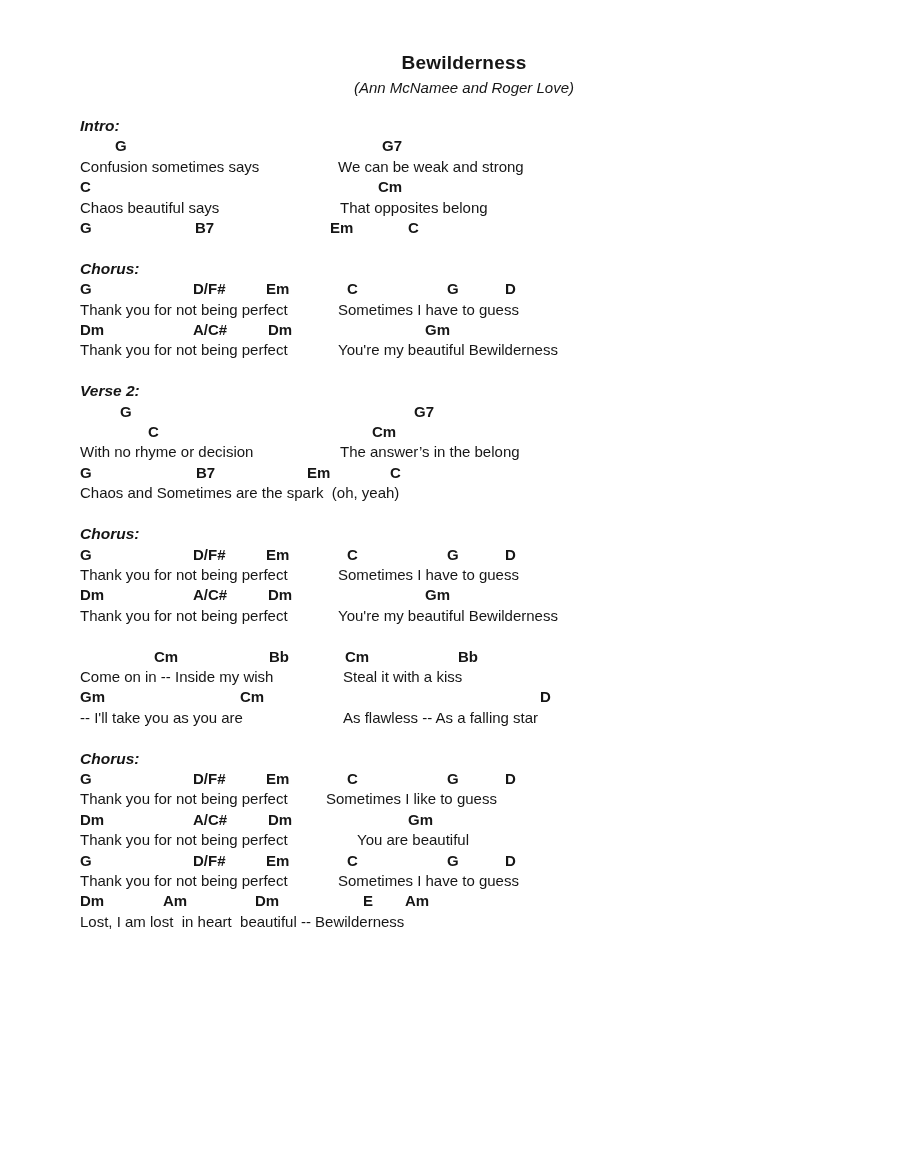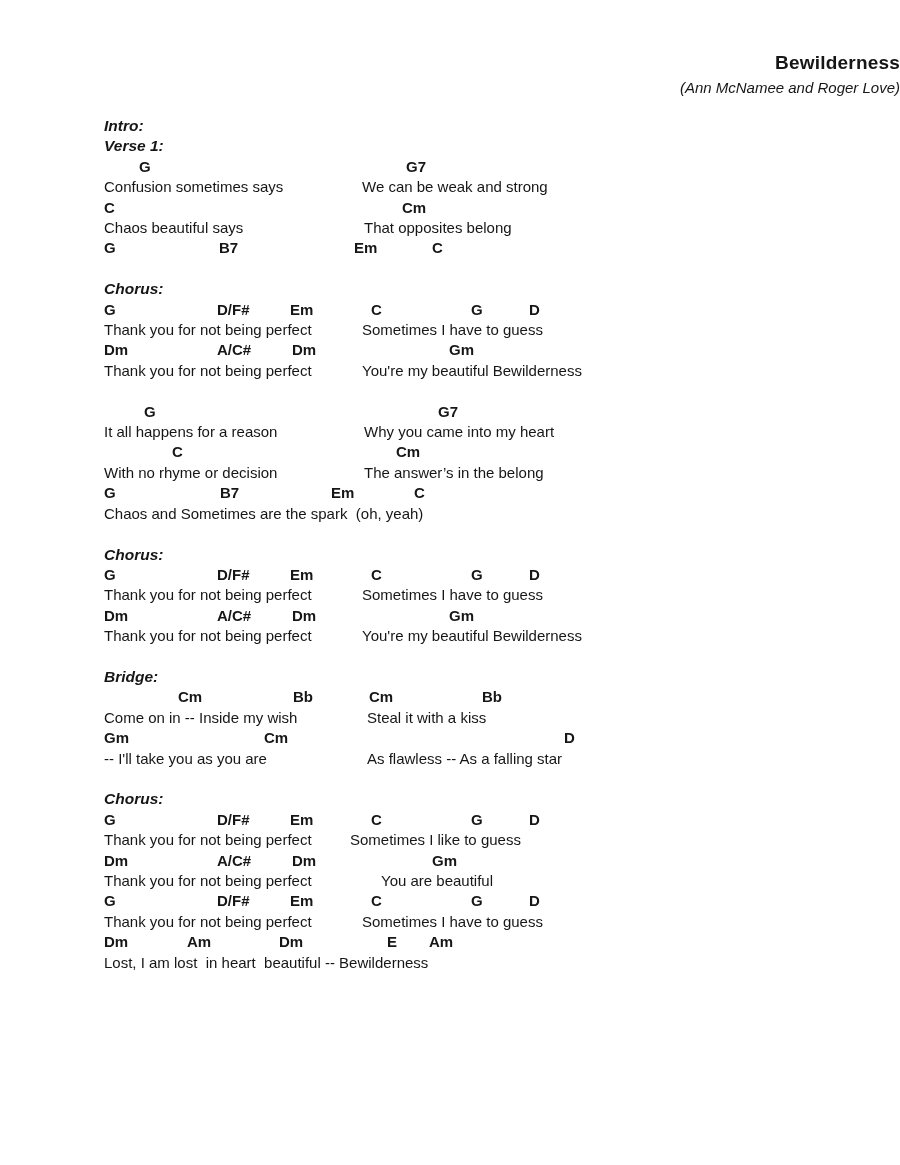--- a/index.html
+++ b/index.html
@@ -3,26 +3,26 @@
 <meta charset="utf-8">
 <style>
   html,body{margin:0;padding:0;background:#ffffff;}
   body{
     width:900px;height:1165px;
     font-family:"Liberation Sans","DejaVu Sans",sans-serif;
     color:#161616;
     position:relative;
     overflow:hidden;
   }
-  .header{margin-top:52px;margin-left:28px;text-align:right;}
+  .header{margin-top:52px;margin-left:28px;text-align:center;}
   .title{font-size:19px;font-weight:bold;letter-spacing:0.2px;}
   .subtitle{font-size:15px;font-style:italic;margin-top:5px;}
   #sections{margin-top:20px;}
   .song-section{margin-bottom:20.5px;}
-  .line{position:relative;height:20.4px;margin-left:24px;}
+  .line{position:relative;height:20.4px;}
   .seg{
     position:absolute;top:0;
     font-size:15px;line-height:20.4px;
     white-space:pre;
   }
   .label-line .seg{left:80px;font-weight:bold;font-style:italic;font-size:15.5px;}
   .chord{font-weight:bold;}
   .lyric{font-weight:normal;}
 </style>
 </head>
@@ -31,23 +31,20 @@
 <div class="header">
   <div class="title">Bewilderness</div>
   <div class="subtitle">(Ann McNamee and Roger Love)</div>
 </div>
 
 <div id="sections">
     <div class="song-section">
       <div class="line label-line">
         <span class="seg label">Intro:</span>
       </div>
-      <div class="line label-line">
-        <span class="seg label">Verse 1:</span>
-      </div>
       <div class="line chords-line">
         <span class="seg chord" style="left: 115px;">G</span>
         <span class="seg chord" style="left: 382px;">G7</span>
       </div>
       <div class="line lyrics-line">
         <span class="seg lyric" style="left: 80px;">Confusion sometimes says</span>
         <span class="seg lyric" style="left: 338px;">We can be weak and strong</span>
       </div>
       <div class="line chords-line">
         <span class="seg chord" style="left: 80px;">C</span>
@@ -85,27 +82,26 @@
         <span class="seg chord" style="left: 193px;">A/C#</span>
         <span class="seg chord" style="left: 268px;">Dm</span>
         <span class="seg chord" style="left: 425px;">Gm</span>
       </div>
       <div class="line lyrics-line">
         <span class="seg lyric" style="left: 80px;">Thank you for not being perfect</span>
         <span class="seg lyric" style="left: 338px;">You're my beautiful Bewilderness</span>
       </div>
     </div>
     <div class="song-section">
+      <div class="line label-line">
+        <span class="seg label">Verse 2:</span>
+      </div>
       <div class="line chords-line">
         <span class="seg chord" style="left: 120px;">G</span>
         <span class="seg chord" style="left: 414px;">G7</span>
-      </div>
-      <div class="line lyrics-line">
-        <span class="seg lyric" style="left: 80px;">It all happens for a reason</span>
-        <span class="seg lyric" style="left: 340px;">Why you came into my heart</span>
       </div>
       <div class="line chords-line">
         <span class="seg chord" style="left: 148px;">C</span>
         <span class="seg chord" style="left: 372px;">Cm</span>
       </div>
       <div class="line lyrics-line">
         <span class="seg lyric" style="left: 80px;">With no rhyme or decision</span>
         <span class="seg lyric" style="left: 340px;">The answer’s in the belong</span>
       </div>
       <div class="line chords-line">
@@ -139,23 +135,20 @@
         <span class="seg chord" style="left: 193px;">A/C#</span>
         <span class="seg chord" style="left: 268px;">Dm</span>
         <span class="seg chord" style="left: 425px;">Gm</span>
       </div>
       <div class="line lyrics-line">
         <span class="seg lyric" style="left: 80px;">Thank you for not being perfect</span>
         <span class="seg lyric" style="left: 338px;">You're my beautiful Bewilderness</span>
       </div>
     </div>
     <div class="song-section">
-      <div class="line label-line">
-        <span class="seg label">Bridge:</span>
-      </div>
       <div class="line chords-line">
         <span class="seg chord" style="left: 154px;">Cm</span>
         <span class="seg chord" style="left: 269px;">Bb</span>
         <span class="seg chord" style="left: 345px;">Cm</span>
         <span class="seg chord" style="left: 458px;">Bb</span>
       </div>
       <div class="line lyrics-line">
         <span class="seg lyric" style="left: 80px;">Come on in -- Inside my wish</span>
         <span class="seg lyric" style="left: 343px;">Steal it with a kiss</span>
       </div>

